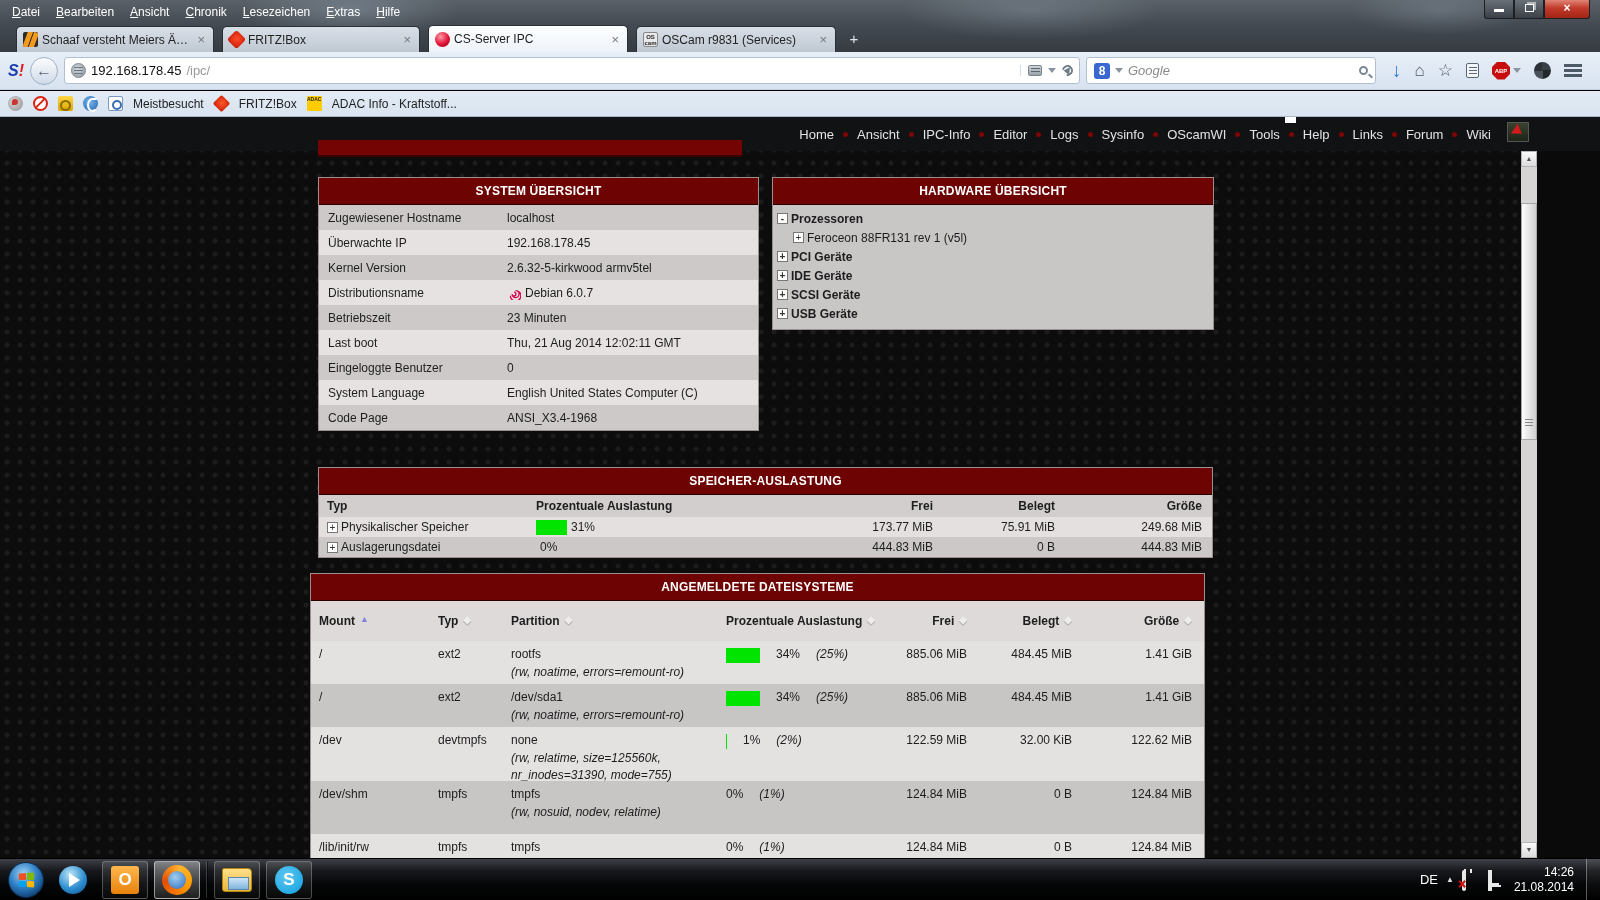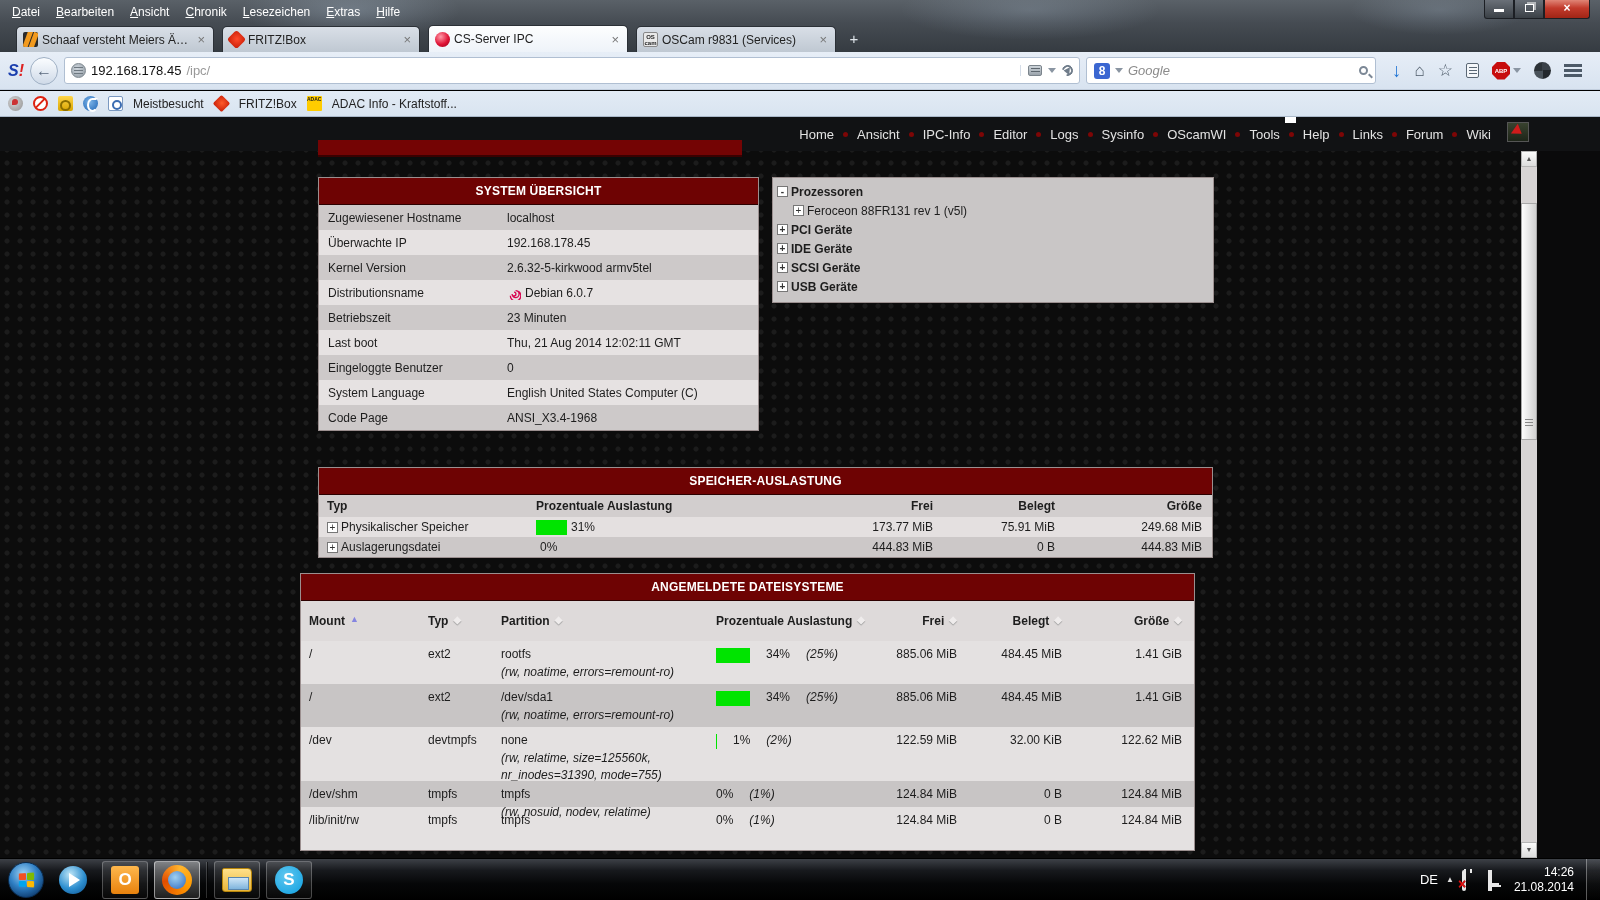--- a/index.html
+++ b/index.html
@@ -136,21 +136,21 @@
   .memgrid { display:grid; grid-template-columns:217px 233px 170px 122px 147px; font-size:12px; color:#1d1d1d; align-items:center; }
   .memhead { background:#d2cece; font-weight:bold; height:22px; }
   .memrow1 { background:#e4e0e0; height:20px; }
   .memrow2 { background:#ccc8c8; height:20px; }
   .memgrid .c1 { padding-left:8px; display:flex; align-items:center; }
   .memgrid .num { text-align:right; padding-right:6px; }
   .bar { display:inline-block; height:15px; background:#00e400; vertical-align:middle; }
   .barwrap { display:flex; align-items:center; gap:4px; }
 
   
-  .fsbox { left:300px; top:456px; width:895px; }
+  .fsbox { left:310px; top:456px; width:895px; }
   .fsgrid { display:grid; grid-template-columns:119px 73px 215px 180px 75px 105px 120px; font-size:12px; color:#1d1d1d; }
   .fshead { background:#dedada; font-weight:bold; height:40px; align-items:center; }
   .fshead > div { display:flex; align-items:flex-start; gap:5px; padding-left:8px; }
   .fshead > div.num { justify-content:flex-end; padding-right:6px; }
   .sort-asc { color:#8585e0; font-size:9px; }
   .sort-dia { color:#efecec; font-size:10px; text-shadow:0 1px 1px #999; }
   .fsrow > div { padding:6px 0 0 8px; }
   .fsrow > div.num { text-align:right; padding-right:6px; }
   .fsrow.light { background:#e4e1e1; }
   .fsrow.dark { background:#c8c5c5; }
@@ -374,20 +374,21 @@
         <span class="lbl">System Language</span>
         <span class="val">English United States Computer (C)</span>
       </div>
     <div class="sysrow">
         <span class="lbl">Code Page</span>
         <span class="val">ANSI_X3.4-1968</span>
       </div>
   </div>
 
   <div class="box hwbox">
+    <div class="box-header">HARDWARE ÜBERSICHT</div>
     <div class="hwbody">
       <div class="treerow bold">
           <span class="tog">-</span>
           <span>Prozessoren</span>
         </div>
       <div class="treerow child">
           <span class="tog">+</span>
           <span>Feroceon 88FR131 rev 1 (v5l)</span>
         </div>
       <div class="treerow bold">
@@ -523,21 +524,21 @@
       <div class="pct-cell">
           <span class="bar" style="width: 1px;"></span>
           <span>1%</span>
           <span class="pct2">(2%)</span>
         </div>
       <div class="num">122.59 MiB</div>
       <div class="num">32.00 KiB</div>
       <div class="num">122.62 MiB</div>
     </div>
 
-    <div class="fsgrid fsrow dark" style="height:26px;">
+    <div class="fsgrid fsrow dark" style="height:53px;">
       <div>/dev/shm</div>
       <div>tmpfs</div>
       <div>
           <div>tmpfs</div>
           <div class="fs-opts">(rw, nosuid, nodev, relatime)</div>
         </div>
       <div class="pct-cell">
           <span>0%</span>
           <span class="pct2">(1%)</span>
         </div>

